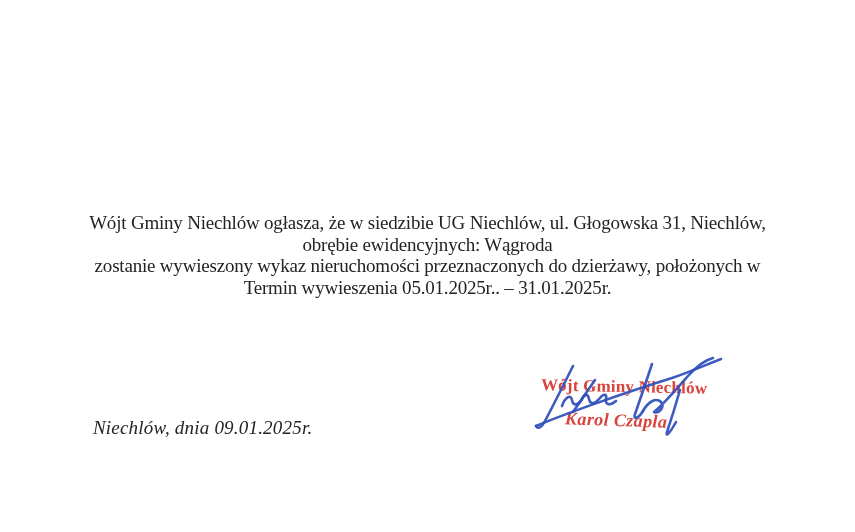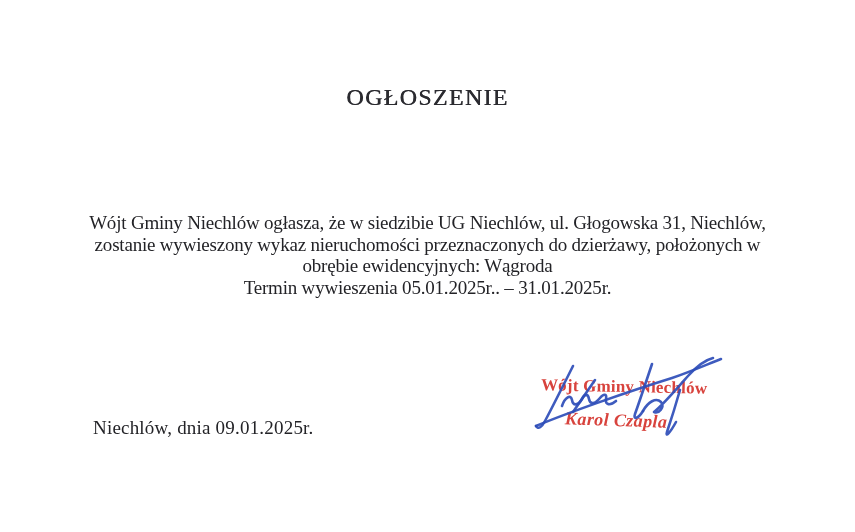--- a/index.html
+++ b/index.html
@@ -39,20 +39,21 @@
     line-height: 21.5px;
     letter-spacing: -0.2px;
     color: #232327;
   }
   .doc-body .line { white-space: nowrap; }
   .place-date {
     position: absolute;
     top: 417px;
     left: 93px;
     font-size: 19px;
+    font-style: italic;
     color: #232327;
     letter-spacing: 0.2px;
     white-space: nowrap;
   }
   .signature-block {
     position: absolute;
     left: 512px;
     top: 350px;
     width: 220px;
     height: 100px;
@@ -96,26 +97,25 @@
     stroke-linecap: round;
     stroke-linejoin: round;
     opacity: 0.92;
   }
 </style>
 </head>
 <body>
 
 <div class="page">
 
-  <div class="doc-title">OGŁOSZENIE</div>
 
   <div class="doc-body">
     <div class="line">Wójt Gminy Niechlów ogłasza, że w siedzibie UG Niechlów, ul. Głogowska 31, Niechlów,</div>
+    <div class="line">obrębie ewidencyjnych: Wągroda</div>
     <div class="line">zostanie wywieszony wykaz nieruchomości przeznaczonych do dzierżawy, położonych w</div>
-    <div class="line">obrębie ewidencyjnych: Wągroda</div>
     <div class="line">Termin wywieszenia 05.01.2025r.. – 31.01.2025r.</div>
   </div>
 
   <div class="place-date">Niechlów, dnia 09.01.2025r.</div>
 
   <div class="signature-block">
     <div class="stamp-title">Wójt Gminy Niechlów</div>
     <div class="stamp-name">Karol Czapla</div>
 
     <svg class="signature-ink" viewBox="0 0 220 100" aria-hidden="true">

